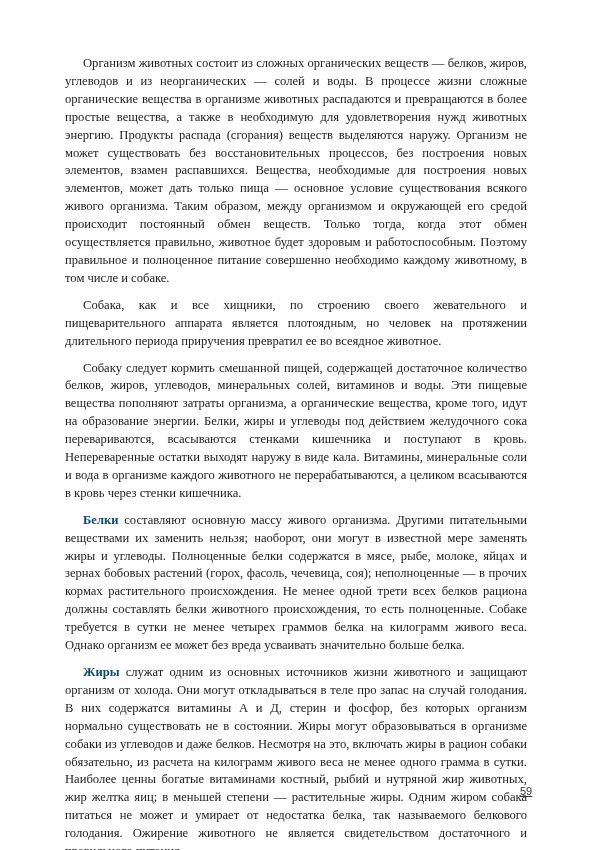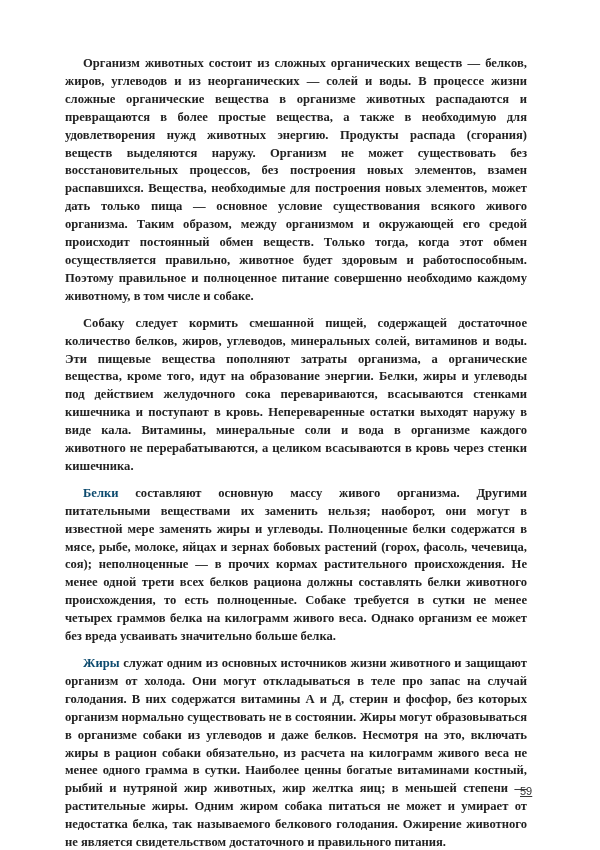--- a/index.html
+++ b/index.html
@@ -5,29 +5,30 @@
   html, body { margin: 0; padding: 0; background: #ffffff; }
   body { width: 600px; height: 850px; position: relative; overflow: hidden; }
   .page {
     position: absolute; left: 65px; top: 55px; width: 470px;
     font-family: "Liberation Serif", serif; font-size: 12.6px; line-height: 17.9px;
     color: #222222;
   }
   .title {
     text-align: center; font-weight: bold; font-size: 12.6px; margin: 0 0 5px 0; color: #1a1a1a;
   }
-  p { margin: 0 8px 9px 0; text-align: justify; text-indent: 18px; font-weight: bold; }
+  p { margin: 0 8px 9px 0; text-align: justify; text-indent: 18px; }
   b { color: #0c4a6e; }
   .pnum {
     position: absolute; left: 520px; top: 785px; font-family: "Liberation Sans", sans-serif;
     font-size: 11px; color: #333; text-decoration: underline;
   }
 </style>
 </head>
 <body>
 
 <div class="page">
   <p><span>Организм животных состоит из сложных органических веществ — белков, жиров, углеводов и из неорганических — солей и воды. В процессе жизни сложные органические вещества в организме животных распадаются и превращаются в более простые вещества, а также в необходимую для удовлетворения нужд животных энергию. Продукты распада (сгорания) веществ выделяются наружу. Организм не может существовать без восстановительных процессов, без построения новых элементов, взамен распавшихся. Вещества, необходимые для построения новых элементов, может дать только пища — основное условие существования всякого живого организма. Таким образом, между организмом и окружающей его средой происходит постоянный обмен веществ. Только тогда, когда этот обмен осуществляется правильно, животное будет здоровым и работоспособным. Поэтому правильное и полноценное питание совершенно необходимо каждому животному, в том числе и собаке.</span></p>
+  <p><span>Собака, как и все хищники, по строению своего жевательного и пищеварительного аппарата является плотоядным, но человек на протяжении длительного периода приручения превратил ее во всеядное животное.</span></p>
   <p><span>Собаку следует кормить смешанной пищей, содержащей достаточное количество белков, жиров, углеводов, минеральных солей, витаминов и воды. Эти пищевые вещества пополняют затраты организма, а органические вещества, кроме того, идут на образование энергии. Белки, жиры и углеводы под действием желудочного сока перевариваются, всасываются стенками кишечника и поступают в кровь. Непереваренные остатки выходят наружу в виде кала. Витамины, минеральные соли и вода в организме каждого животного не перерабатываются, а целиком всасываются в кровь через стенки кишечника.</span></p>
   <p><b>Белки</b><span> составляют основную массу живого организма. Другими питательными веществами их заменить нельзя; наоборот, они могут в известной мере заменять жиры и углеводы. Полноценные белки содержатся в мясе, рыбе, молоке, яйцах и зернах бобовых растений (горох, фасоль, чечевица, соя); неполноценные — в прочих кормах растительного происхождения. Не менее одной трети всех белков рациона должны составлять белки животного происхождения, то есть полноценные. Собаке требуется в сутки не менее четырех граммов белка на килограмм живого веса. Однако организм ее может без вреда усваивать значительно больше белка.</span></p>
   <p><b>Жиры</b><span> служат одним из основных источников жизни животного и защищают организм от холода. Они могут откладываться в теле про запас на случай голодания. В них содержатся витамины А и Д, стерин и фосфор, без которых организм нормально существовать не в состоянии. Жиры могут образовываться в организме собаки из углеводов и даже белков. Несмотря на это, включать жиры в рацион собаки обязательно, из расчета на килограмм живого веса не менее одного грамма в сутки. Наиболее ценны богатые витаминами костный, рыбий и нутряной жир животных, жир желтка яиц; в меньшей степени — растительные жиры. Одним жиром собака питаться не может и умирает от недостатка белка, так называемого белкового голодания. Ожирение животного не является свидетельством достаточного и правильного питания.</span></p>
 </div>
 <div class="pnum">59</div>
 
 </body></html>

